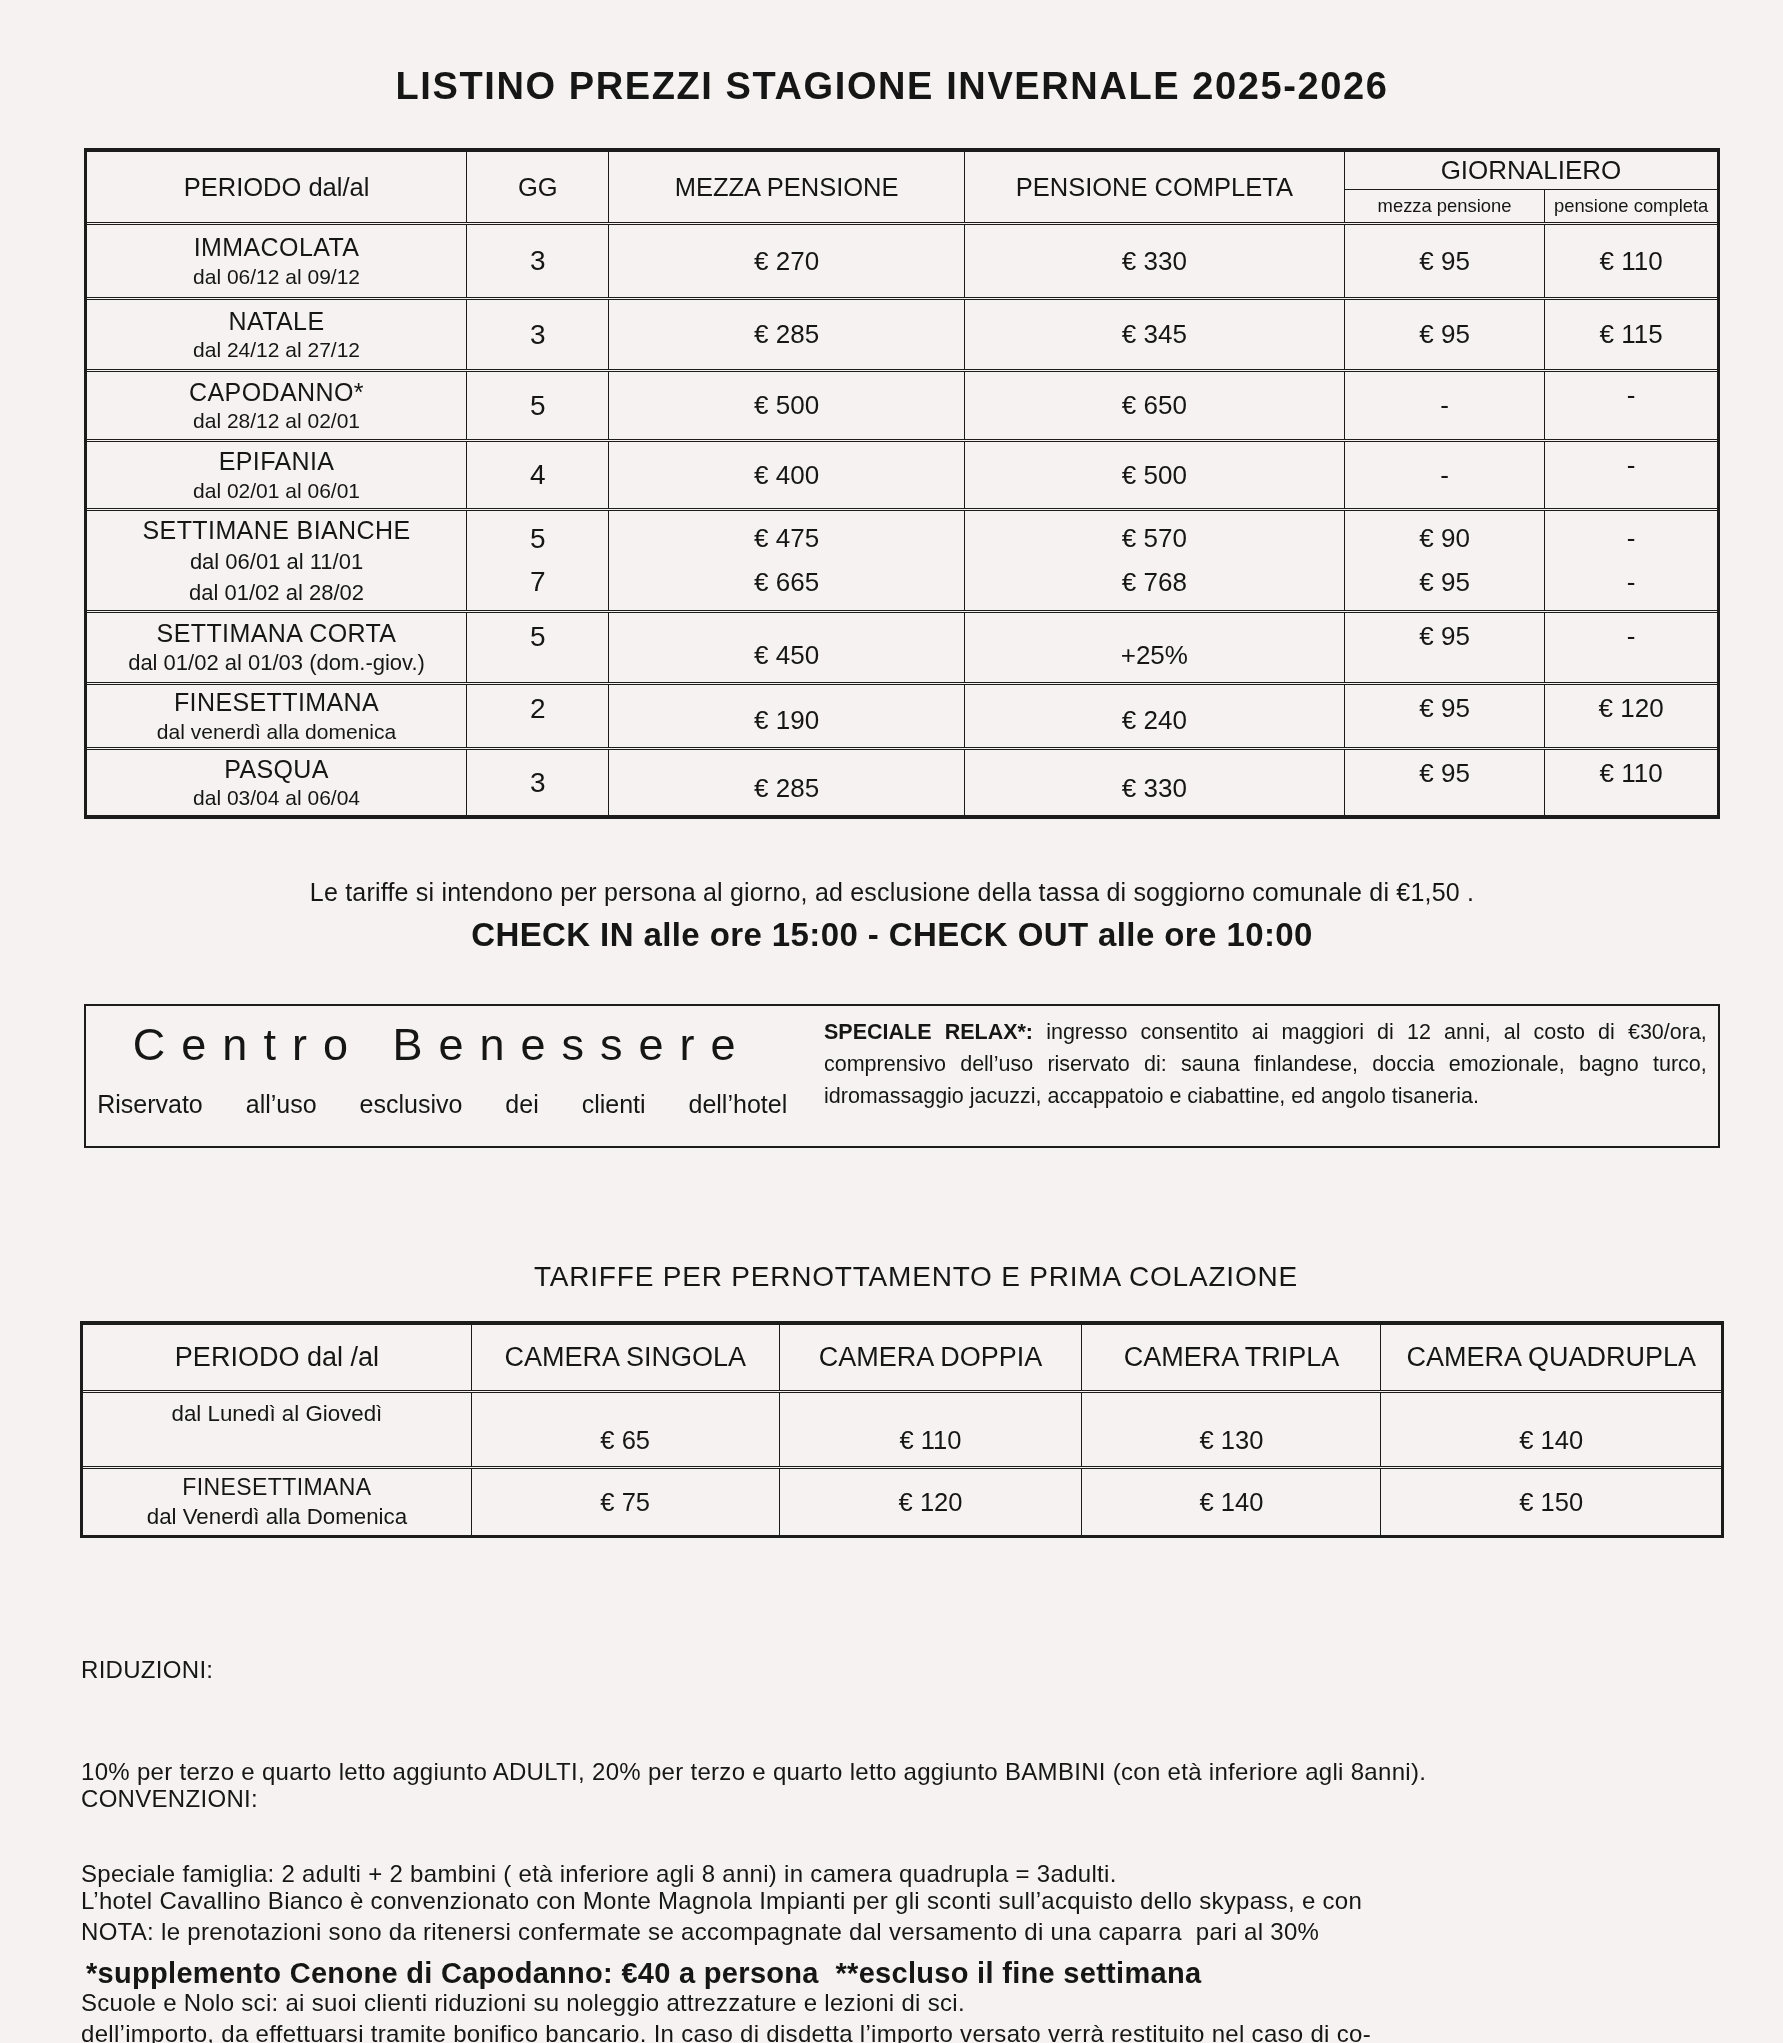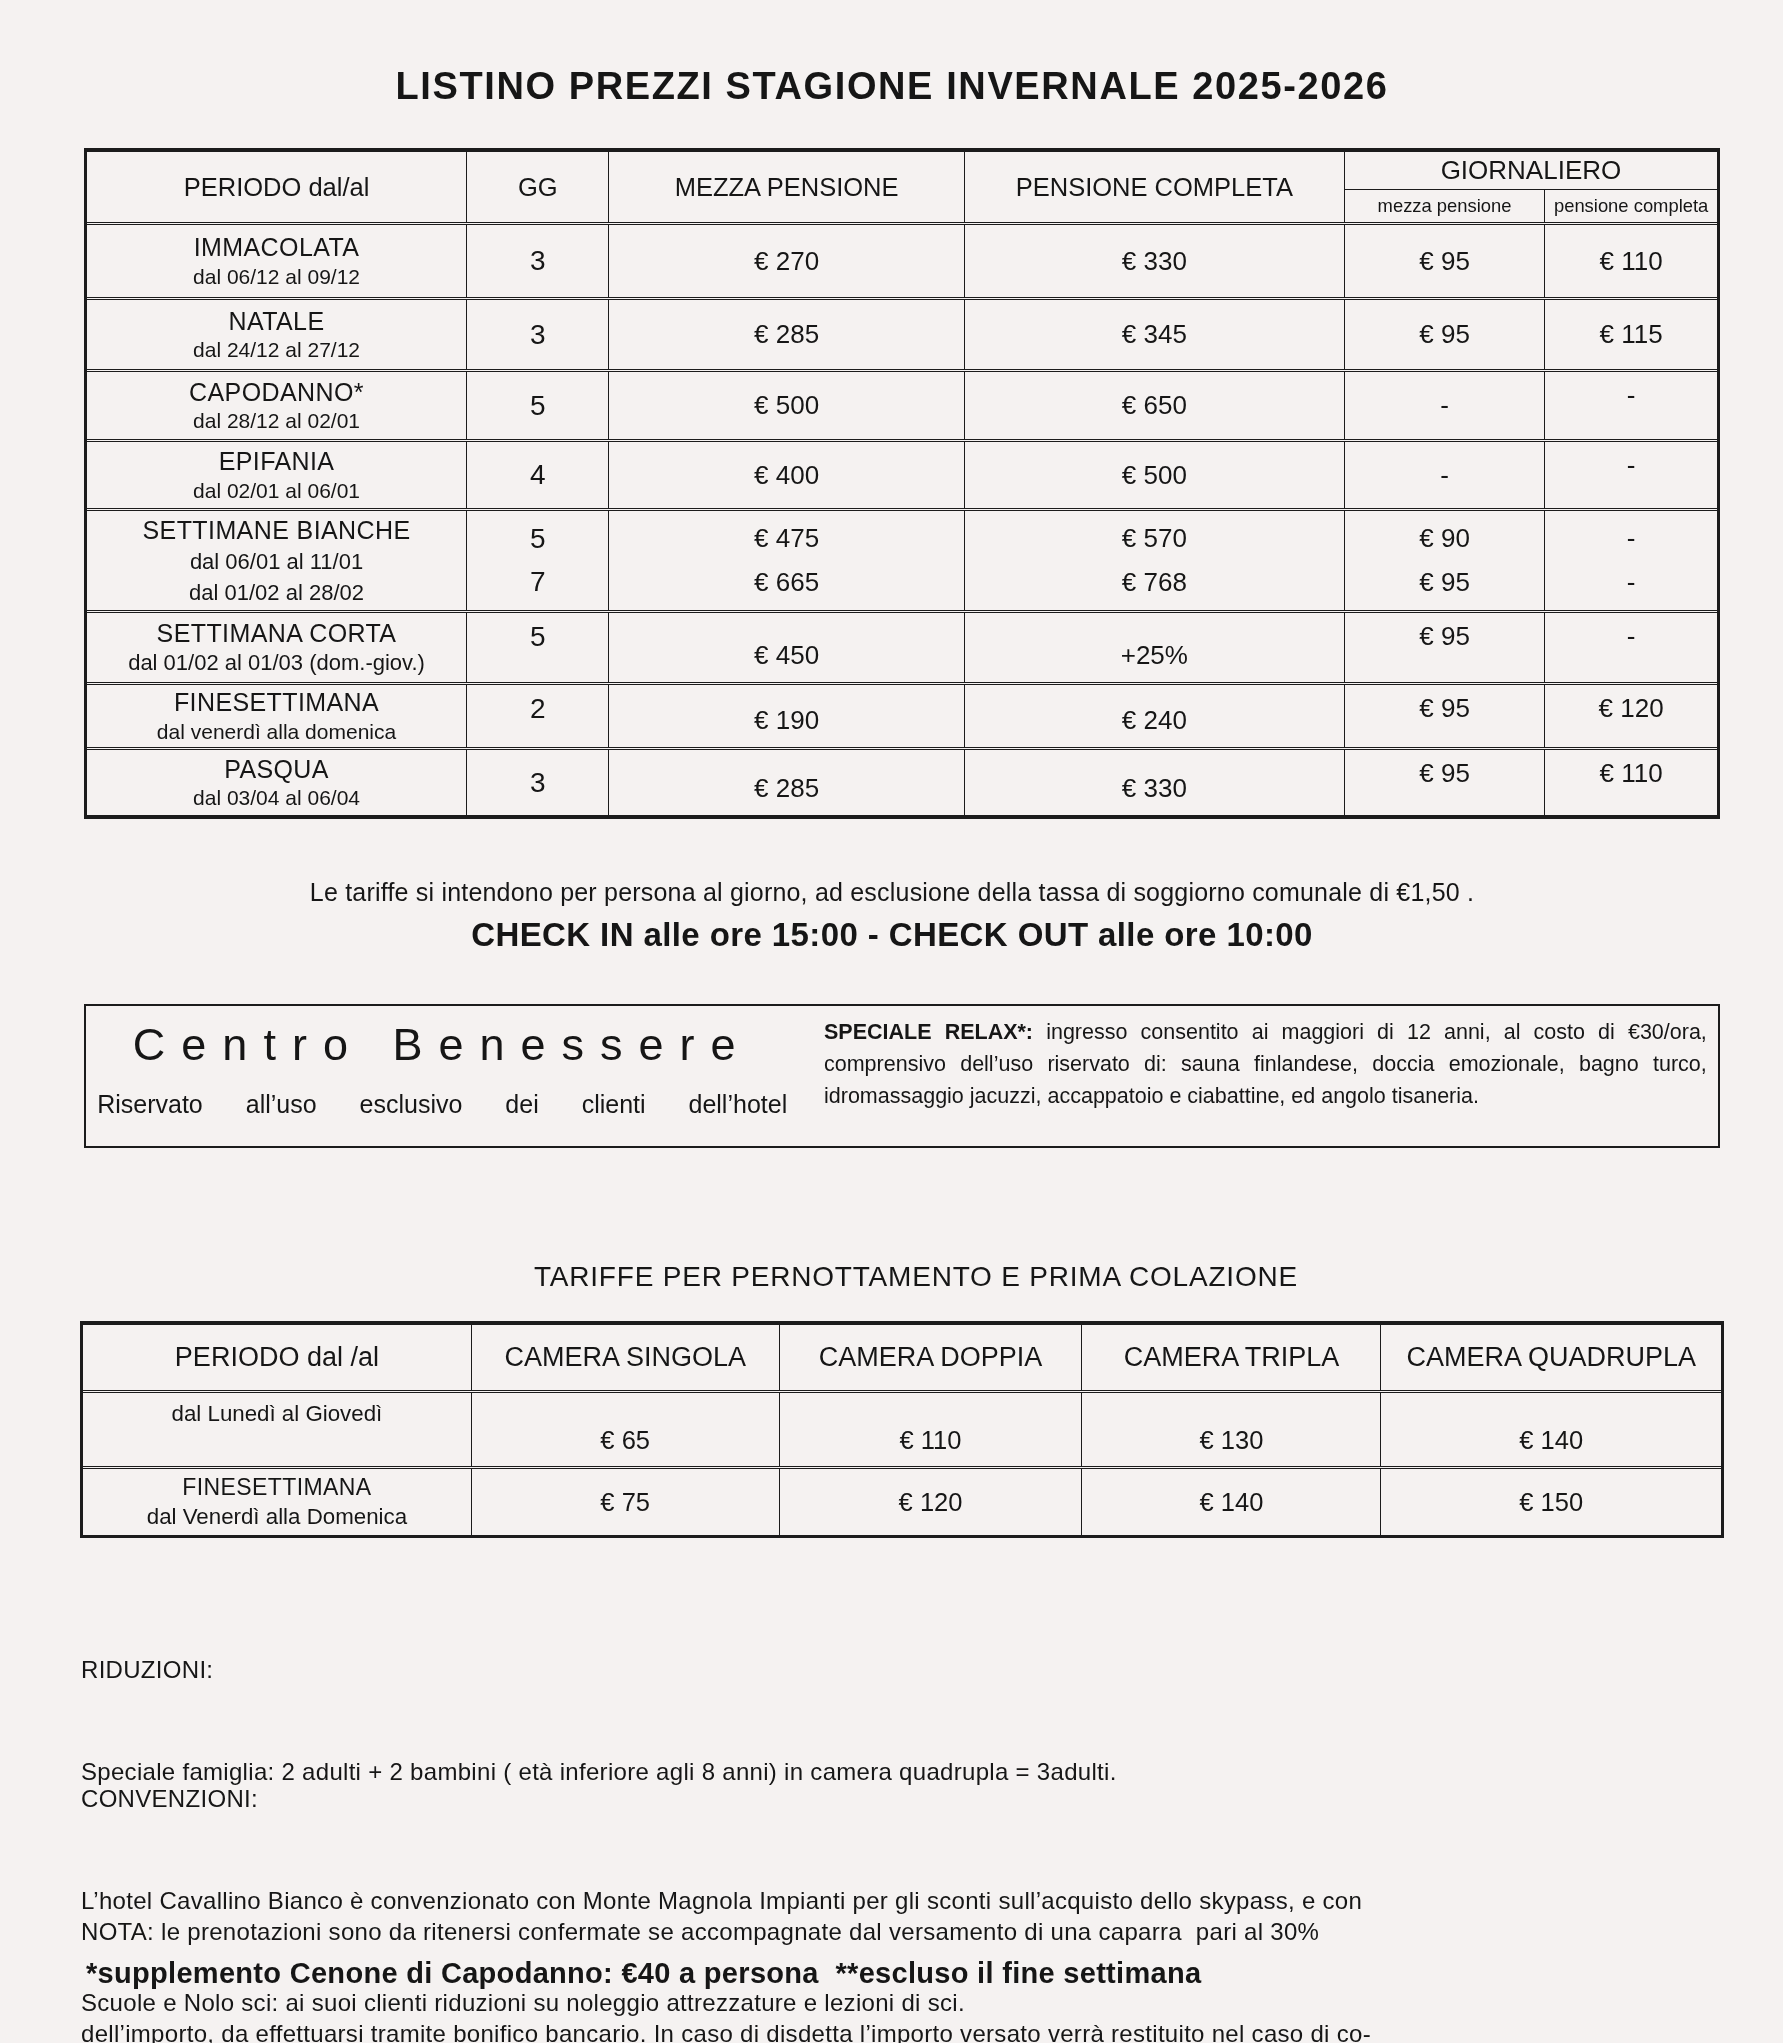--- a/index.html
+++ b/index.html
@@ -245,20 +245,21 @@
       </div>
       <div class="c money">€ 75</div>
       <div class="c money">€ 120</div>
       <div class="c money">€ 140</div>
       <div class="c money">€ 150</div>
     </div>
   </div>
 
   <div class="block blk-riduzioni">
     <div>RIDUZIONI:</div>
+    <div>10% per terzo e quarto letto aggiunto ADULTI, 20% per terzo e quarto letto aggiunto BAMBINI (con età inferiore agli 8anni).</div>
     <div>Speciale famiglia: 2 adulti + 2 bambini ( età inferiore agli 8 anni) in camera quadrupla = 3adulti.</div>
   </div>
 
   <div class="block blk-convenzioni">
     <div>CONVENZIONI:</div>
     <div>L’hotel Cavallino Bianco è convenzionato con Monte Magnola Impianti per gli sconti sull’acquisto dello skypass, e con</div>
     <div>Scuole e Nolo sci: ai suoi clienti riduzioni su noleggio attrezzature e lezioni di sci.</div>
   </div>
 
   <div class="block blk-nota">

